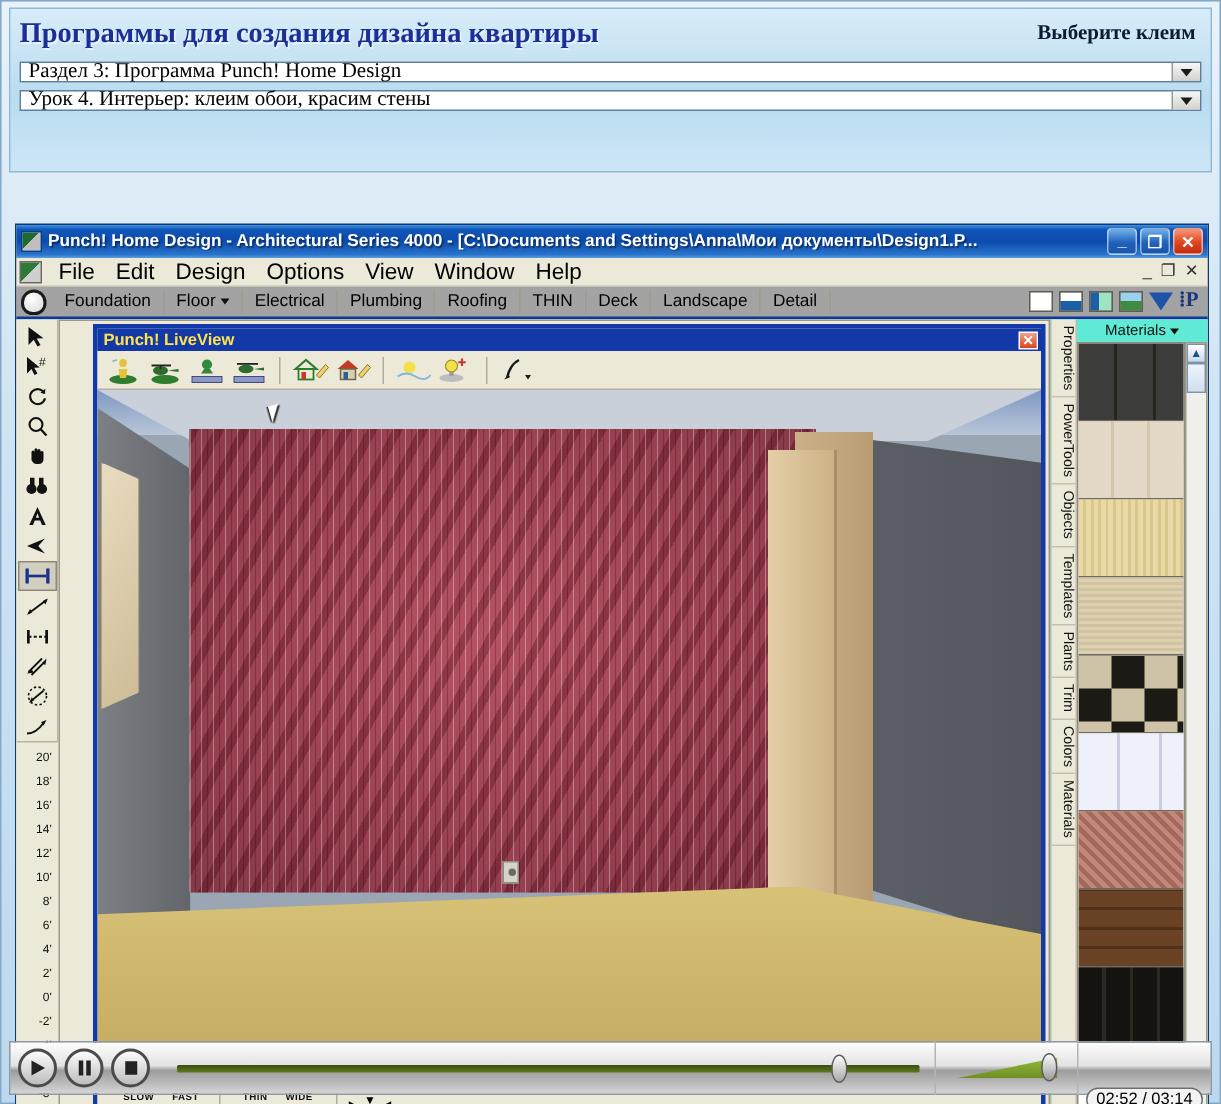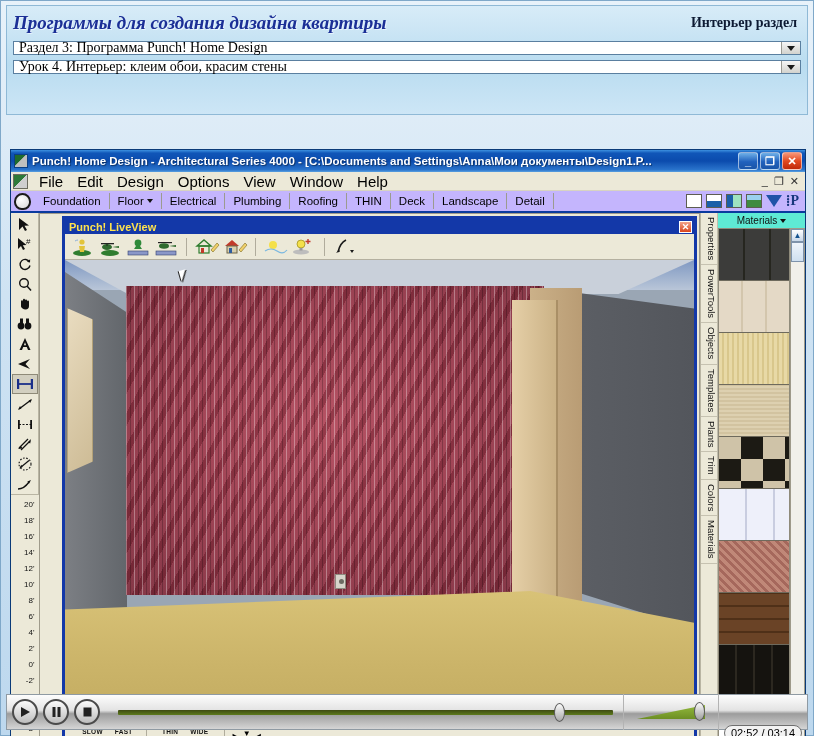--- a/index.html
+++ b/index.html
@@ -46,21 +46,21 @@
   #header-panel {
     margin:4px 5px 0 5px;
     border:1px solid #8fb9d6;
     background: linear-gradient(180deg,#d8ecf8 0%,#b9dcf0 55%,#cde6f6 100%);
     padding:4px 6px 6px 6px;
     height:110px;
   }
   #header-row { display:flex; align-items:center; height:26px; }
   #header-title {
     font-family:"Liberation Serif", serif;
-    font-style:italic; font-weight:bold;
+    font-weight:bold;
     font-size:19px; color:#1b2f96;
     text-shadow: 1px 1px 0 #e9f5ff;
     white-space:nowrap;
   }
   #header-hint {
     margin-left:auto;
     font-family:"Liberation Serif", serif;
     font-size:14px; color:#0d1a33; font-weight:600;
     padding-right:4px; white-space:nowrap;
   }
@@ -139,21 +139,21 @@
   }
   .menu-item {
     font-size:15px; color:#000; padding:1px 7px; white-space:nowrap;
   }
   #menubar-right { margin-left:auto; display:flex; gap:6px; padding-right:6px; color:#333; font-size:11px; }
   #menubar-right span { line-height:12px; }
 
   
   #punch-tabbar {
     height:22px; flex:0 0 22px; display:flex; align-items:center;
-    background:#c4b5fd; border-bottom:2px solid #0a3a9e;
+    background:#a3a3a3; border-bottom:2px solid #0a3a9e;
     padding-left:3px;
   }
   #tab-lamp {
     width:17px;height:17px;flex:0 0 auto;margin-right:4px;
     border-radius:50% 50% 45% 45%;
     border:2px solid #1b1b1b;
     background:radial-gradient(circle at 40% 35%,#fff,#d8d8d8);
     position:relative;
   }
   .ptab {
@@ -371,21 +371,21 @@
 </style>
 </head>
 <body>
 
 <div id="app-window">
 
 
   <div id="header-panel">
     <div id="header-row">
       <div id="header-title">Программы для создания дизайна квартиры</div>
-      <div id="header-hint">Интерьер раздел</div>
+      <div id="header-hint">Выберите клеим</div>
     </div>
 
     <div class="combo">
       <div class="combo-text">Раздел 3: Программа Punch! Home Design</div>
       <div class="combo-arrow"></div>
     </div>
 
     <div class="combo">
       <div class="combo-text">Урок 4. Интерьер: клеим обои, красим стены</div>
       <div class="combo-arrow"></div>

